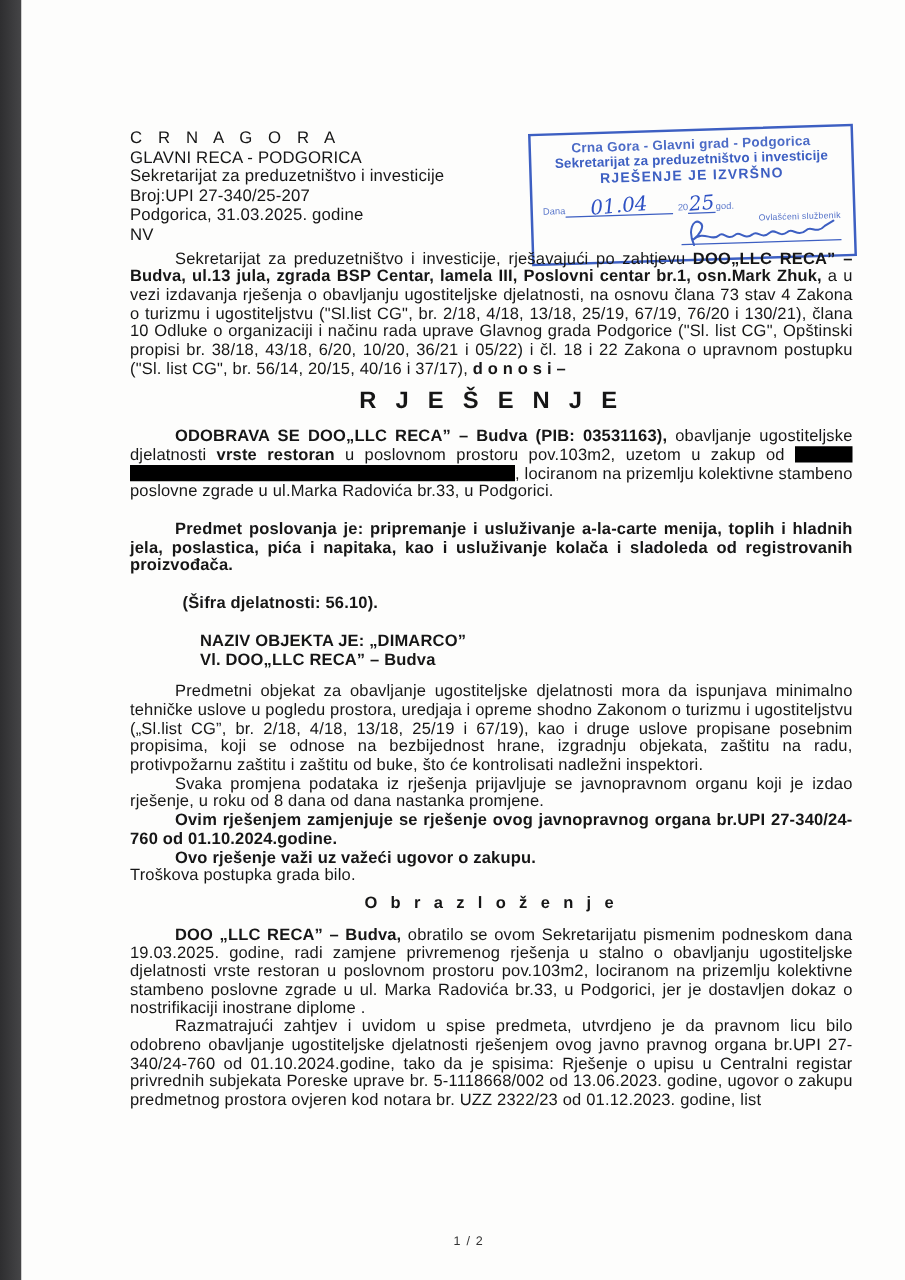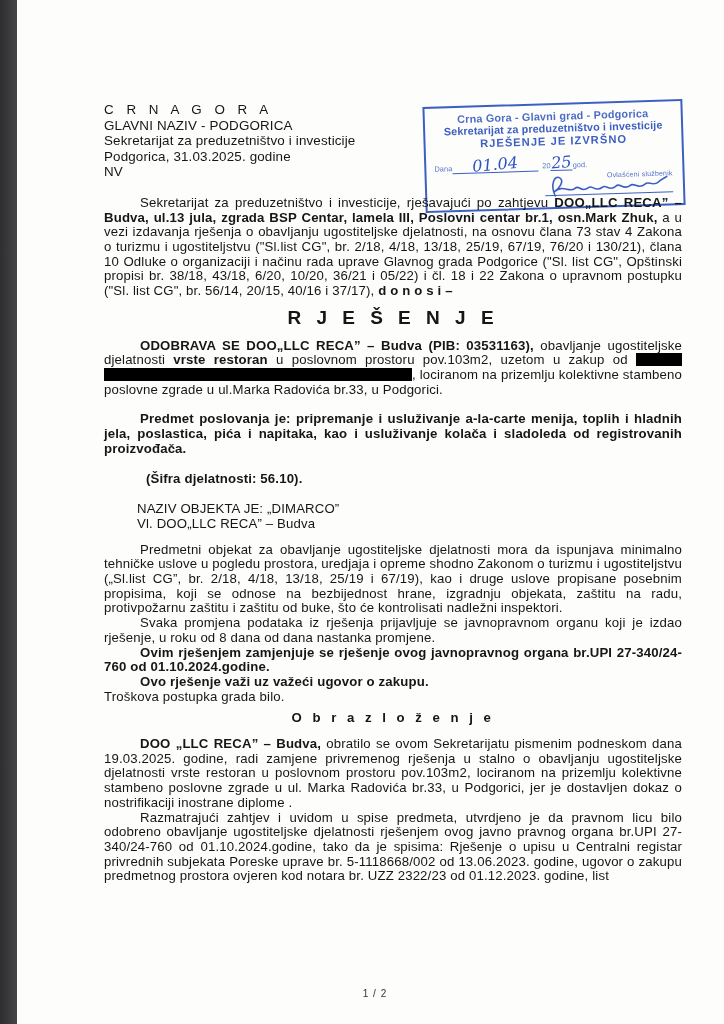--- a/index.html
+++ b/index.html
@@ -20,23 +20,23 @@
   .spaced-caps { letter-spacing:4.5px; }
   .para { text-align:justify; text-indent:36px; margin:0; }
   .noindent { text-indent:0; }
   .b { font-weight:bold; }
   .title-line {
     text-align:center; font-weight:bold; letter-spacing:5px;
     margin:12px 0 13px 0; font-size:19px;
   }
   .mt16 { margin-top:15px; }
   .mt12 { margin-top:11px; }
-  .mt8  { margin-top:16px; }
+  .mt8  { margin-top:4px; }
   .sifra { text-indent:42px; font-weight:bold; }
-  .naziv { margin-left:33px; font-weight:normal; line-height:15.2px; }
+  .naziv { margin-left:56px; font-weight:bold; line-height:15.2px; }
   .redact {
     display:inline-block; background:#000; height:13px; vertical-align:-2px;
   }
   .redact.r1 { width:46px; }
   .redact.r2 { width:308px; }
   .heading2 {
     text-align:center; font-weight:bold; letter-spacing:3.5px;
     margin:7px 0 11px 0;
   }
   
@@ -96,22 +96,23 @@
         <path d="M10,26 C5,14 10,5 15,8 C20,11 14,19 9,22 C18,14 24,24 30,19 C34,15 36,24 43,19 C47,15 50,24 57,19 C61,15 64,24 71,18 C75,14 78,23 85,18 C89,14 93,23 100,17 C104,13 108,21 115,14 L122,10" stroke="#3d5fc2" fill="none" stroke-width="1.6" stroke-linecap="round"></path>
       </svg>
     </div>
   </div>
 </div>
 
 <div class="content">
 
   <div class="header-block">
     <div class="spaced-caps">C R N A   G O R A</div>
-    <div>GLAVNI NAZIV - PODGORICA</div>
+    <div>GLAVNI RECA - PODGORICA</div>
     <div>Sekretarijat za preduzetništvo i investicije</div>
+    <div>Broj:UPI 27-340/25-207</div>
     <div>Podgorica, 31.03.2025. godine</div>
     <div>NV</div>
   </div>
 
   <p class="para mt8"><span>Sekretarijat za preduzetništvo i investicije, rješavajući po zahtjevu </span><span class="b">DOO„LLC RECA” – Budva, ul.13 jula, zgrada BSP Centar, lamela III, Poslovni centar br.1, osn.Mark Zhuk,</span><span> a u vezi izdavanja rješenja o obavljanju ugostiteljske djelatnosti, na osnovu člana 73 stav 4 Zakona o turizmu i ugostiteljstvu ("Sl.list CG", br. 2/18, 4/18, 13/18, 25/19, 67/19, 76/20 i 130/21), člana 10 Odluke o organizaciji i načinu rada uprave Glavnog grada Podgorice ("Sl. list CG", Opštinski propisi br. 38/18, 43/18, 6/20, 10/20, 36/21 i 05/22) i čl. 18 i 22 Zakona o upravnom postupku ("Sl. list CG", br. 56/14, 20/15, 40/16 i 37/17), </span><span class="b">d o n o s i –</span></p>
 
   <div class="title-line">R J E Š E N J E</div>
 
   <p class="para"><span class="b">ODOBRAVA SE DOO„LLC RECA” – Budva (PIB: 03531163),</span><span> obavljanje ugostiteljske djelatnosti </span><span class="b">vrste  restoran</span><span> u poslovnom prostoru pov.103m2, uzetom u zakup od </span><span class="redact r1"></span> <span class="redact r2"></span><span>, lociranom na prizemlju kolektivne  stambeno poslovne  zgrade u ul.Marka Radovića br.33, u Podgorici.</span></p>
 

